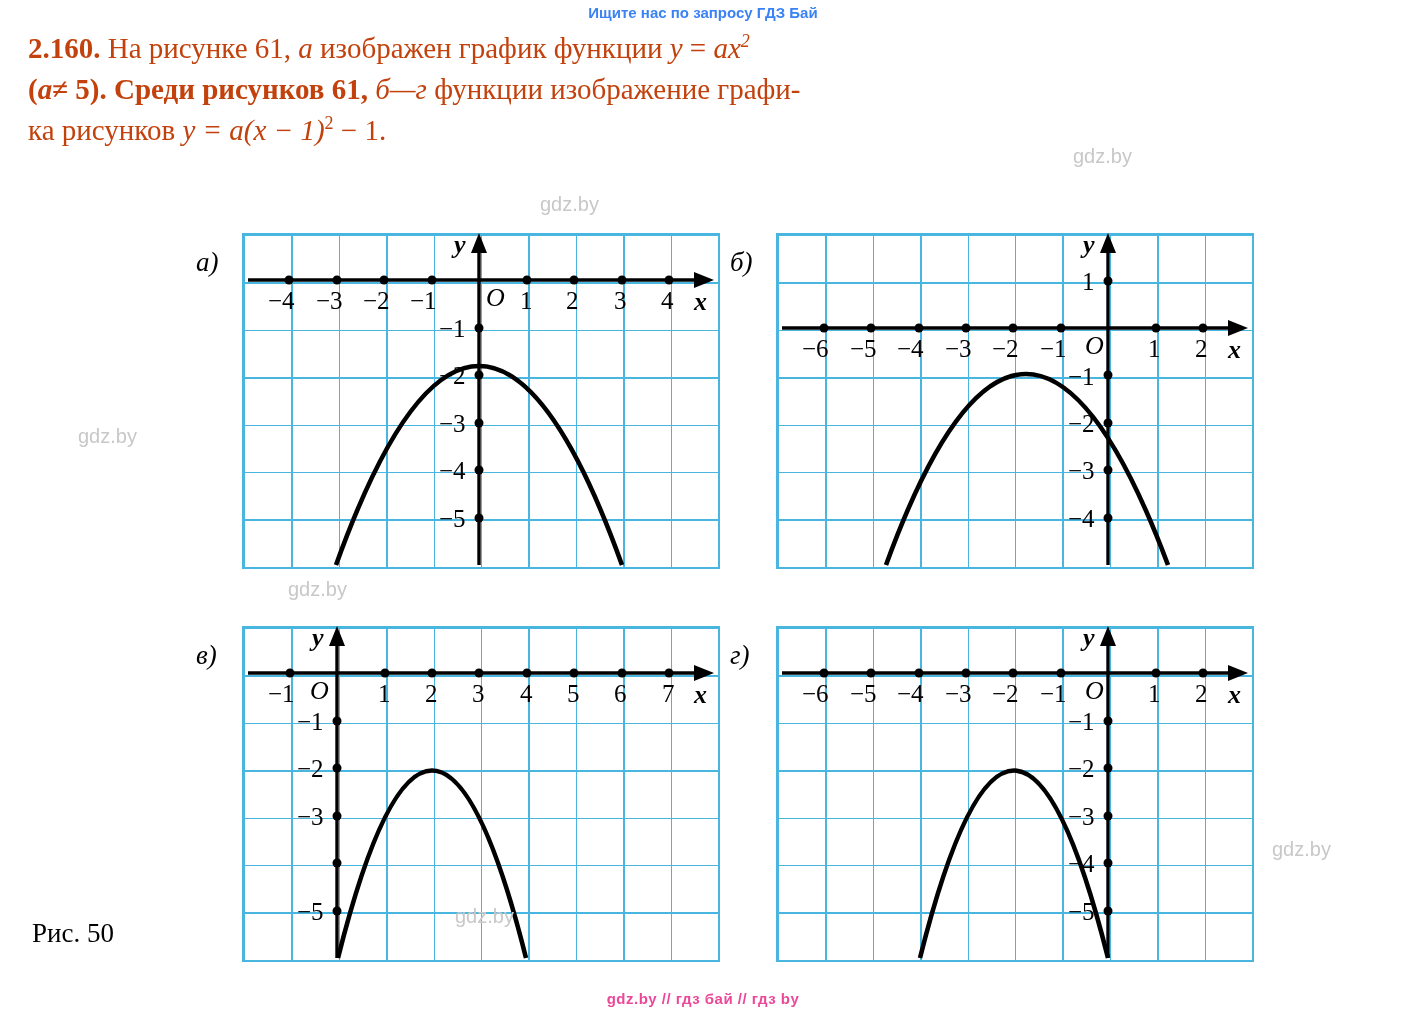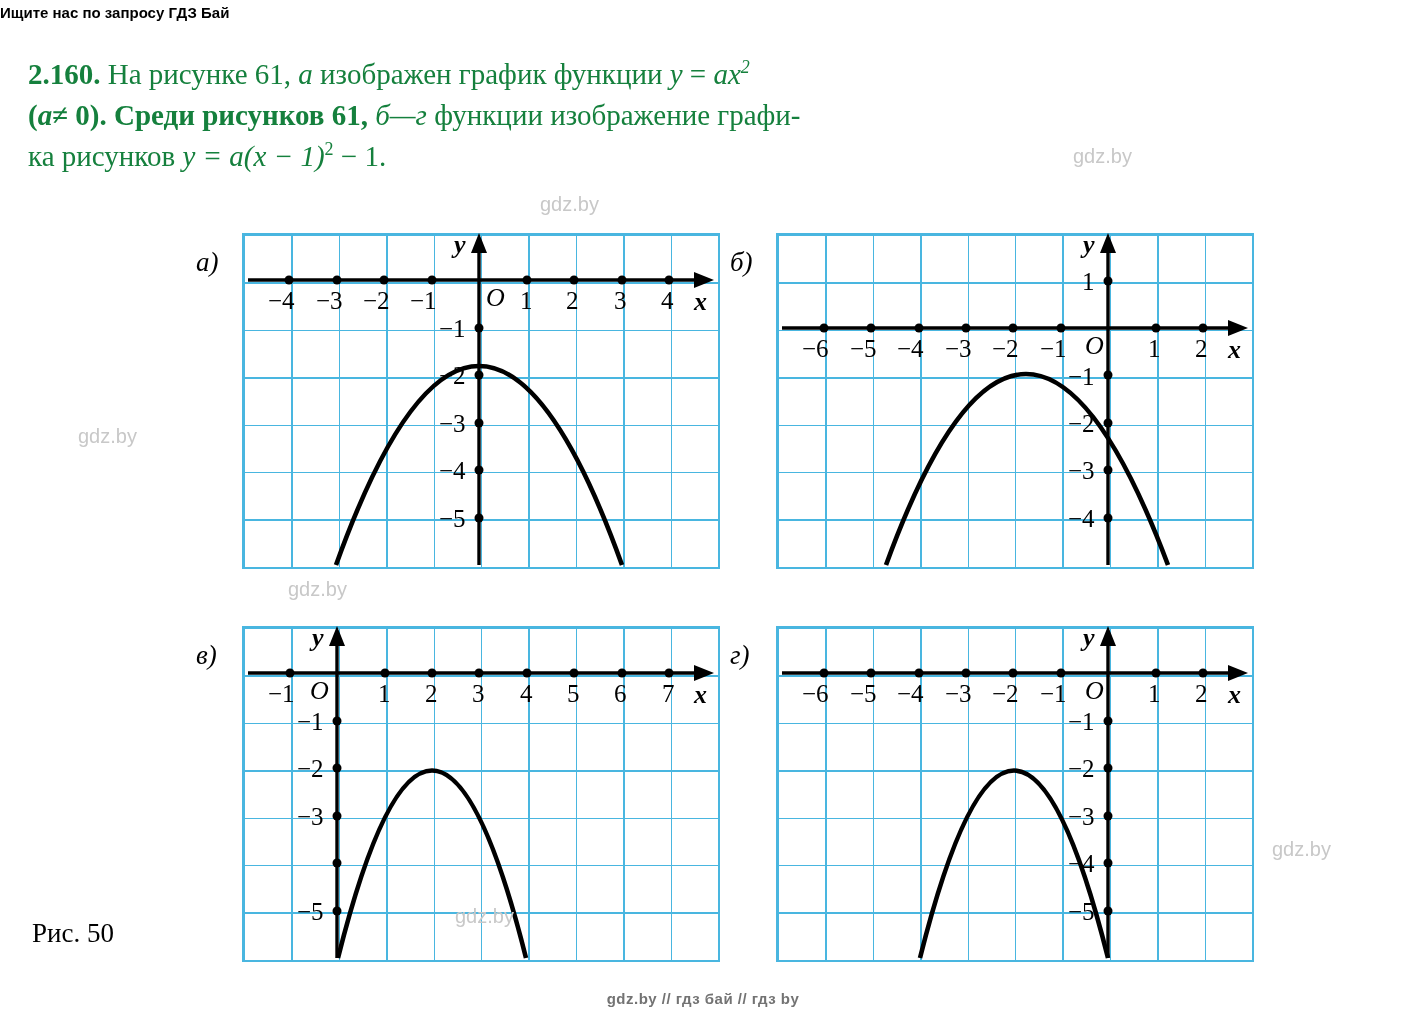--- a/index.html
+++ b/index.html
@@ -12,34 +12,34 @@
     height: 1017px;
     position: relative;
     font-family: "Liberation Serif", serif;
     overflow: hidden;
   }
   .top-banner {
     position: absolute;
     top: 4px;
     left: 0;
     width: 100%;
-    text-align: left;
+    text-align: center;
     font-family: "Liberation Sans", sans-serif;
     font-weight: bold;
     font-size: 15px;
-    color: #000000;
+    color: #3b82f6;
   }
   .problem {
     position: absolute;
-    top: 54px;
+    top: 28px;
     left: 28px;
     width: 1350px;
     font-size: 29px;
     line-height: 1.42;
-    color: #15803d;
+    color: #c2410c;
   }
   .problem .num {
     font-weight: bold;
   }
   .it { font-style: italic; }
   .sup { font-size: 0.62em; vertical-align: super; }
   .bold { font-weight: bold; }
 
   .fig-caption {
     position: absolute;
@@ -51,21 +51,21 @@
 
   .bottom-banner {
     position: absolute;
     bottom: 10px;
     left: 0;
     width: 100%;
     text-align: center;
     font-family: "Liberation Sans", sans-serif;
     font-size: 15px;
     font-weight: bold;
-    color: #737373;
+    color: #ec4899;
     letter-spacing: 0.5px;
   }
 
   .wm {
     position: absolute;
     font-family: "Liberation Sans", sans-serif;
     font-size: 20px;
     color: #c8c8c8;
     white-space: nowrap;
   }
@@ -116,21 +116,21 @@
 <div class="top-banner">Ищите нас по запросу ГДЗ Бай</div>
 
 <div class="problem">
   <span class="num">2.160.</span>
   <span>На рисунке 61,</span>
   <span class="it">а</span>
   <span>изображен график функции</span>
   <span class="it">y</span>
   <span>=</span>
   <span class="it">ax</span><span class="sup it">2</span><br>
-  <span class="bold">(</span><span class="bold it">a</span><span class="bold">≠ 0). Среди рисунков 61,</span>
+  <span class="bold">(</span><span class="bold it">a</span><span class="bold">≠ 5). Среди рисунков 61,</span>
   <span class="it">б—г</span>
   <span>функции изображение графи-</span><br>
   <span>ка рисунков</span>
   <span class="it">y = a(x − 1)</span><span class="sup">2</span>
   <span>− 1.</span>
 </div>
 
 <div class="panel" style="left:196px; top:225px; width:530px; height:345px;">
   <div class="label" style="left:0px; top:22px;">а)</div>
   <div class="grid-box" style="left:46px; top:8px; width:478px; height:336px;"></div>

